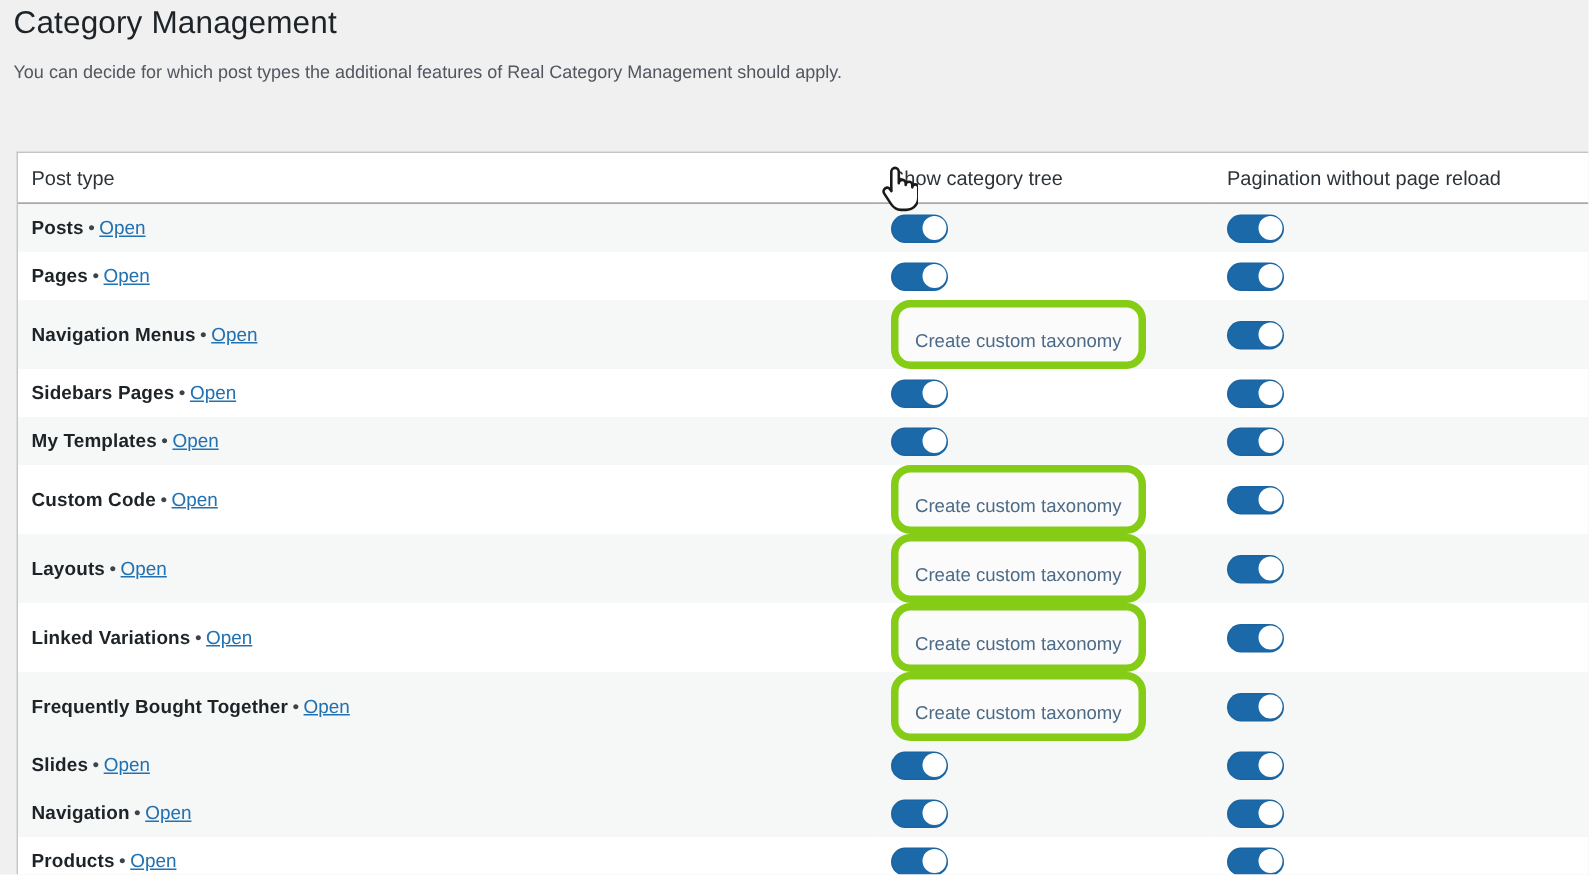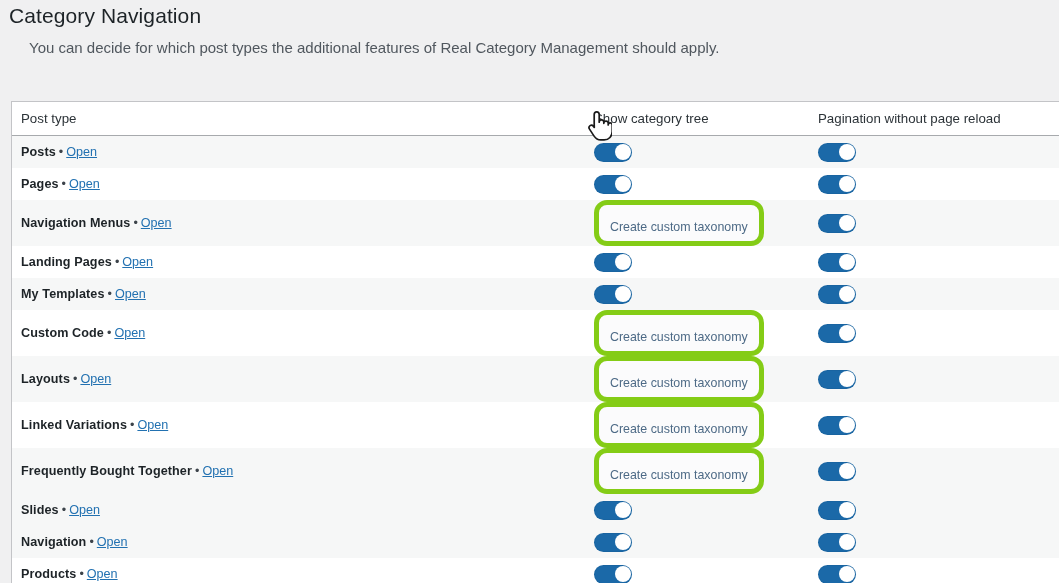--- a/index.html
+++ b/index.html
@@ -20,25 +20,24 @@
     font-size: 21px;
     font-weight: 400;
     color: #1d2327;
     margin: 0;
     padding: 2px 0 0 9px;
     line-height: 28px;
     letter-spacing: 0.1px;
   }
 
   .page-desc {
-    font-size: 15px;
+    font-size: 12px;
     color: #50575e;
     padding: 10px 0 0 9px;
     line-height: 16px;
-    margin-left: 20px;
   }
 
   .table-wrap {
     position: absolute;
     left: 11px;
     top: 64px;
     right: 0;
     bottom: 0;
     background: #ffffff;
     border: 1px solid #c3c4c7;
@@ -152,21 +151,21 @@
     top: 110px;
     width: 26px;
     height: 32px;
     pointer-events: none;
     z-index: 50;
   }
 </style>
 </head>
 <body>
 
-<h1 class="page-title">Category Navigation</h1>
+<h1 class="page-title">Category Management</h1>
 <div class="page-desc">You can decide for which post types the additional features of Real Category Management should apply.</div>
 
 <div class="table-wrap">
   <table class="rcm-table">
     <colgroup>
       <col class="col-name">
       <col class="col-tree">
       <col class="col-pager">
     </colgroup>
     <thead>
@@ -240,21 +239,21 @@
             <div class="cell-inner">
               <div class="switch">
                 <div class="knob"></div>
               </div>
             </div>
           </td>
         </tr>
         <tr class="row-norm">
           <td>
             <div class="cell-inner">
-              <span class="pt-name">Landing Pages</span>
+              <span class="pt-name">Sidebars Pages</span>
               <span class="pt-sep">•</span>
               <a class="pt-open">Open</a>
             </div>
           </td>
           <td>
             <div class="cell-inner">
               <div class="switch">
                 <div class="knob"></div>
               </div>
             </div>

